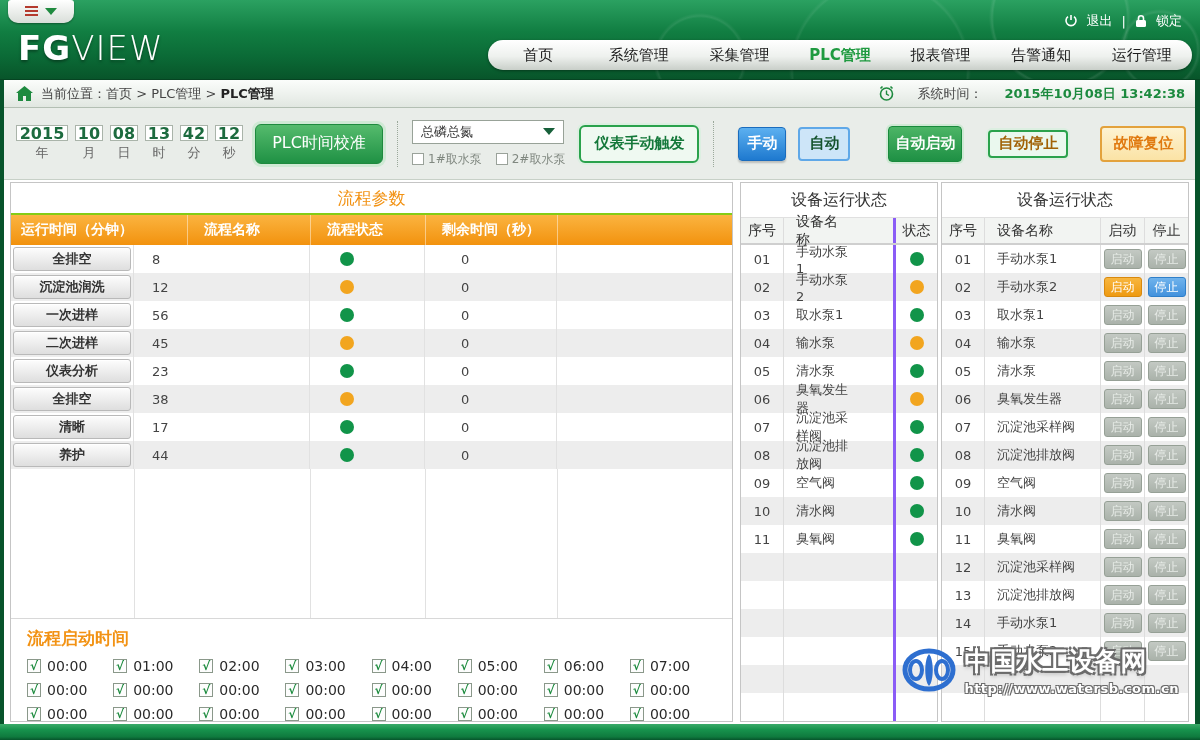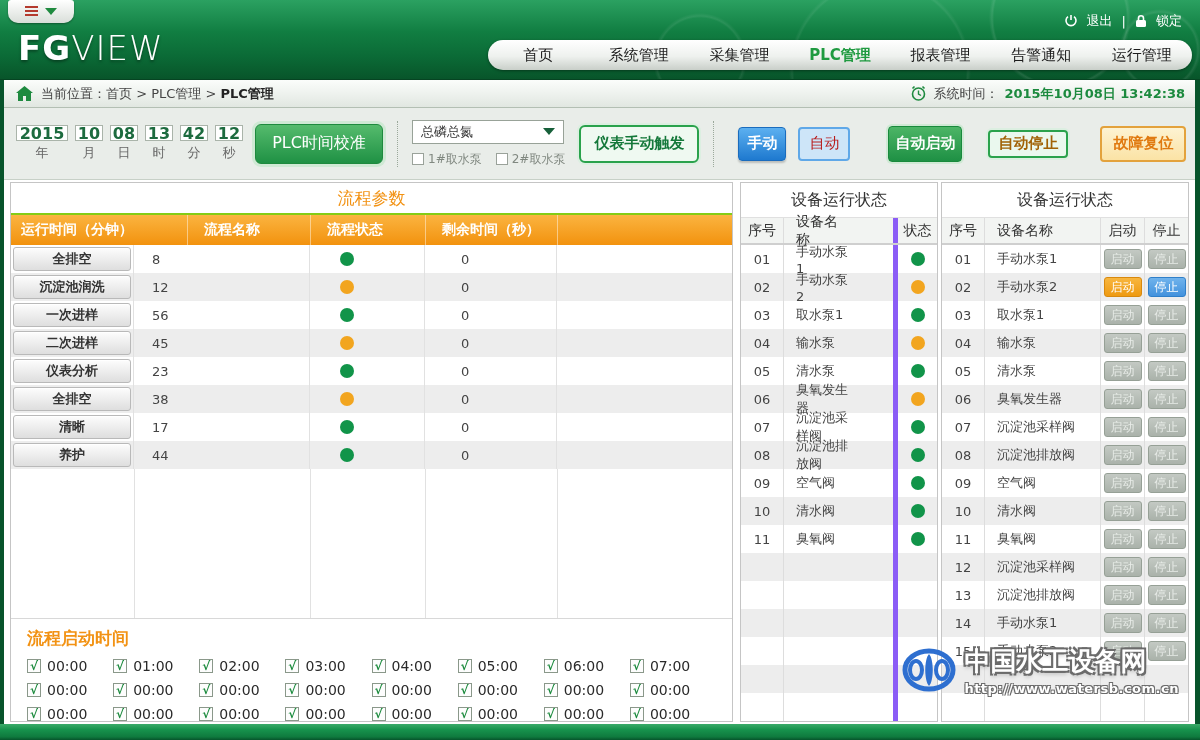--- a/index.html
+++ b/index.html
@@ -34,21 +34,21 @@
     box-shadow:0 1px 3px rgba(0,0,0,.4); display:flex; align-items:center; }
   .nav-item { flex:1; text-align:center; font-size:15px; color:#1c1c1c; cursor:default; white-space:nowrap; }
   .nav-item.active { color:#1f9a40; font-weight:bold; }
 
   
   .crumb-bar { position:absolute; top:80px; left:4px; right:5px; height:28px;
     background:linear-gradient(#fbfdfb,#e1e7e1); border-bottom:1px solid #b3bfb3;
     display:flex; align-items:center; font-size:13px; color:#444; }
   .crumb-bar .home { margin:0 8px 0 12px; }
   .crumb-current { font-weight:bold; color:#222; }
-  .sys-time { margin-left:auto; margin-right:10px; display:flex; align-items:center; gap:6px;text-align:center; }
+  .sys-time { margin-left:auto; margin-right:10px; display:flex; align-items:center; gap:22px;text-align:center; }
   .sys-time .val { color:#1c8a3e; font-weight:bold; }
 
   
   .ctrl { position:absolute; top:108px; left:4px; right:5px; height:72px; background:#e9ede9;
     border-bottom:1px solid #c7d0c7; display:flex; align-items:center; }
   .dt-group { display:flex; gap:7px; margin-left:12px; }
   .dt-field { text-align:center; }
   .dt-box { height:16px; background:#fff; border:1px solid #aab4aa; color:#1d6b3f;
     font-size:16px; font-weight:bold; display:flex; align-items:center; justify-content:center; }
   .dt-box.yr { width:52px; } .dt-box.sm { width:28px; }
@@ -66,21 +66,21 @@
   .meter-checks { display:flex; gap:14px; font-size:12px; color:#808880; }
   .cb { display:inline-flex; align-items:center; gap:4px; }
   .cb .box { width:12px; height:12px; background:#fff; border:1px solid #9aa29a; display:inline-block; }
   .btn-trigger { width:120px; height:38px; margin-left:14px; border-radius:6px;
     background:#eff9f1; border:2px solid #2aa24c; color:#14783a; font-size:15px; font-weight:bold;
     box-shadow:0 0 0 2px #dcefe1; }
   .btn-manual { width:48px; height:34px; border-radius:4px; margin-left:10px;
     background:linear-gradient(#5cb0f0,#1e79cf); border:1px solid #1a6cbd;
     color:#fff; font-size:15px; font-weight:bold; box-shadow:0 2px 2px rgba(0,0,0,.2); }
   .btn-auto { width:52px; height:34px; border-radius:4px; margin-left:12px;
-    background:#cde5f8; border:2px solid #5fa8e8; color:#b91c1c; font-size:15px; font-weight:normal; }
+    background:#cde5f8; border:2px solid #5fa8e8; color:#14532d; font-size:15px; font-weight:bold; }
   .btn-astart { width:74px; height:36px; border-radius:4px; margin-left:38px;
     background:linear-gradient(#4cb566,#1e9044); border:1px solid #188a3c;
     box-shadow:0 0 0 2px #cfe9d4; color:#fff; font-size:15px; font-weight:bold; }
   .btn-astop { width:80px; height:28px; border-radius:4px; margin-left:26px;
     background:#eaf8ee; border:2px solid #2aa24c; color:#a16207; font-size:15px; font-weight:bold;
     box-shadow:0 0 0 2px #dcefe1; }
   .btn-fault { width:86px; height:36px; border-radius:4px; margin-left:32px;
     background:linear-gradient(#fdf3d2,#fbe3a5); border:2px solid #e3a23c; color:#e07a10;
     font-size:15px; font-weight:bold;text-align:center; }
 
@@ -126,21 +126,21 @@
   .p-dev1 { width:198px; margin-right:3px; }
   .p-dev2 { width:248px; }
   .dev-title { height:34px; display:flex; align-items:center; justify-content:center;
     font-size:16px; color:#333; }
   .dev-head { height:28px; display:flex; align-items:center; background:#f2f4f2;
     border-top:1px solid #e0e0e0; border-bottom:2px solid #cfcfcf; font-size:14px; color:#333; }
   .d-row { height:28px; display:flex; align-items:center; font-size:13px; color:#444; }
   .d-row.alt { background:#ededed; }
   .dc-no { width:42px; text-align:center; }
   .dc-name { flex:1; padding-left:12px; border-left:1px solid #ddd; align-self:stretch; display:flex; align-items:center; }
-  .dc-st { width:44px; display:flex; justify-content:center; border-left:5px solid #8b5cf6; align-self:stretch; align-items:center;margin-left:44px; }
+  .dc-st { width:44px; display:flex; justify-content:center; border-left:3px solid #8b5cf6; align-self:stretch; align-items:center;margin-left:44px; }
   .dc-btn { width:44px; display:flex; justify-content:center; border-left:1px solid #ddd; align-self:stretch; align-items:center; }
   .mini-btn { width:38px; height:20px; border-radius:3px; font-size:12px;
     display:flex; align-items:center; justify-content:center; }
   .mini-btn.normal { background:linear-gradient(#c3c9c3,#aab2aa); border:1px solid #96a096; color:#e7ebe7; }
   .mini-btn.orange { background:linear-gradient(#f8b63f,#ee9a12); border:1px solid #d8890e; color:#fff; }
   .mini-btn.blue { background:linear-gradient(#70b3ec,#4392dd); border:1px solid #2f7fc9; color:#fff; }
 
   
   .wm { position:absolute; right:16px; bottom:28px; display:flex; align-items:center; gap:8px; }
   .wm-text { display:flex; flex-direction:column; }

